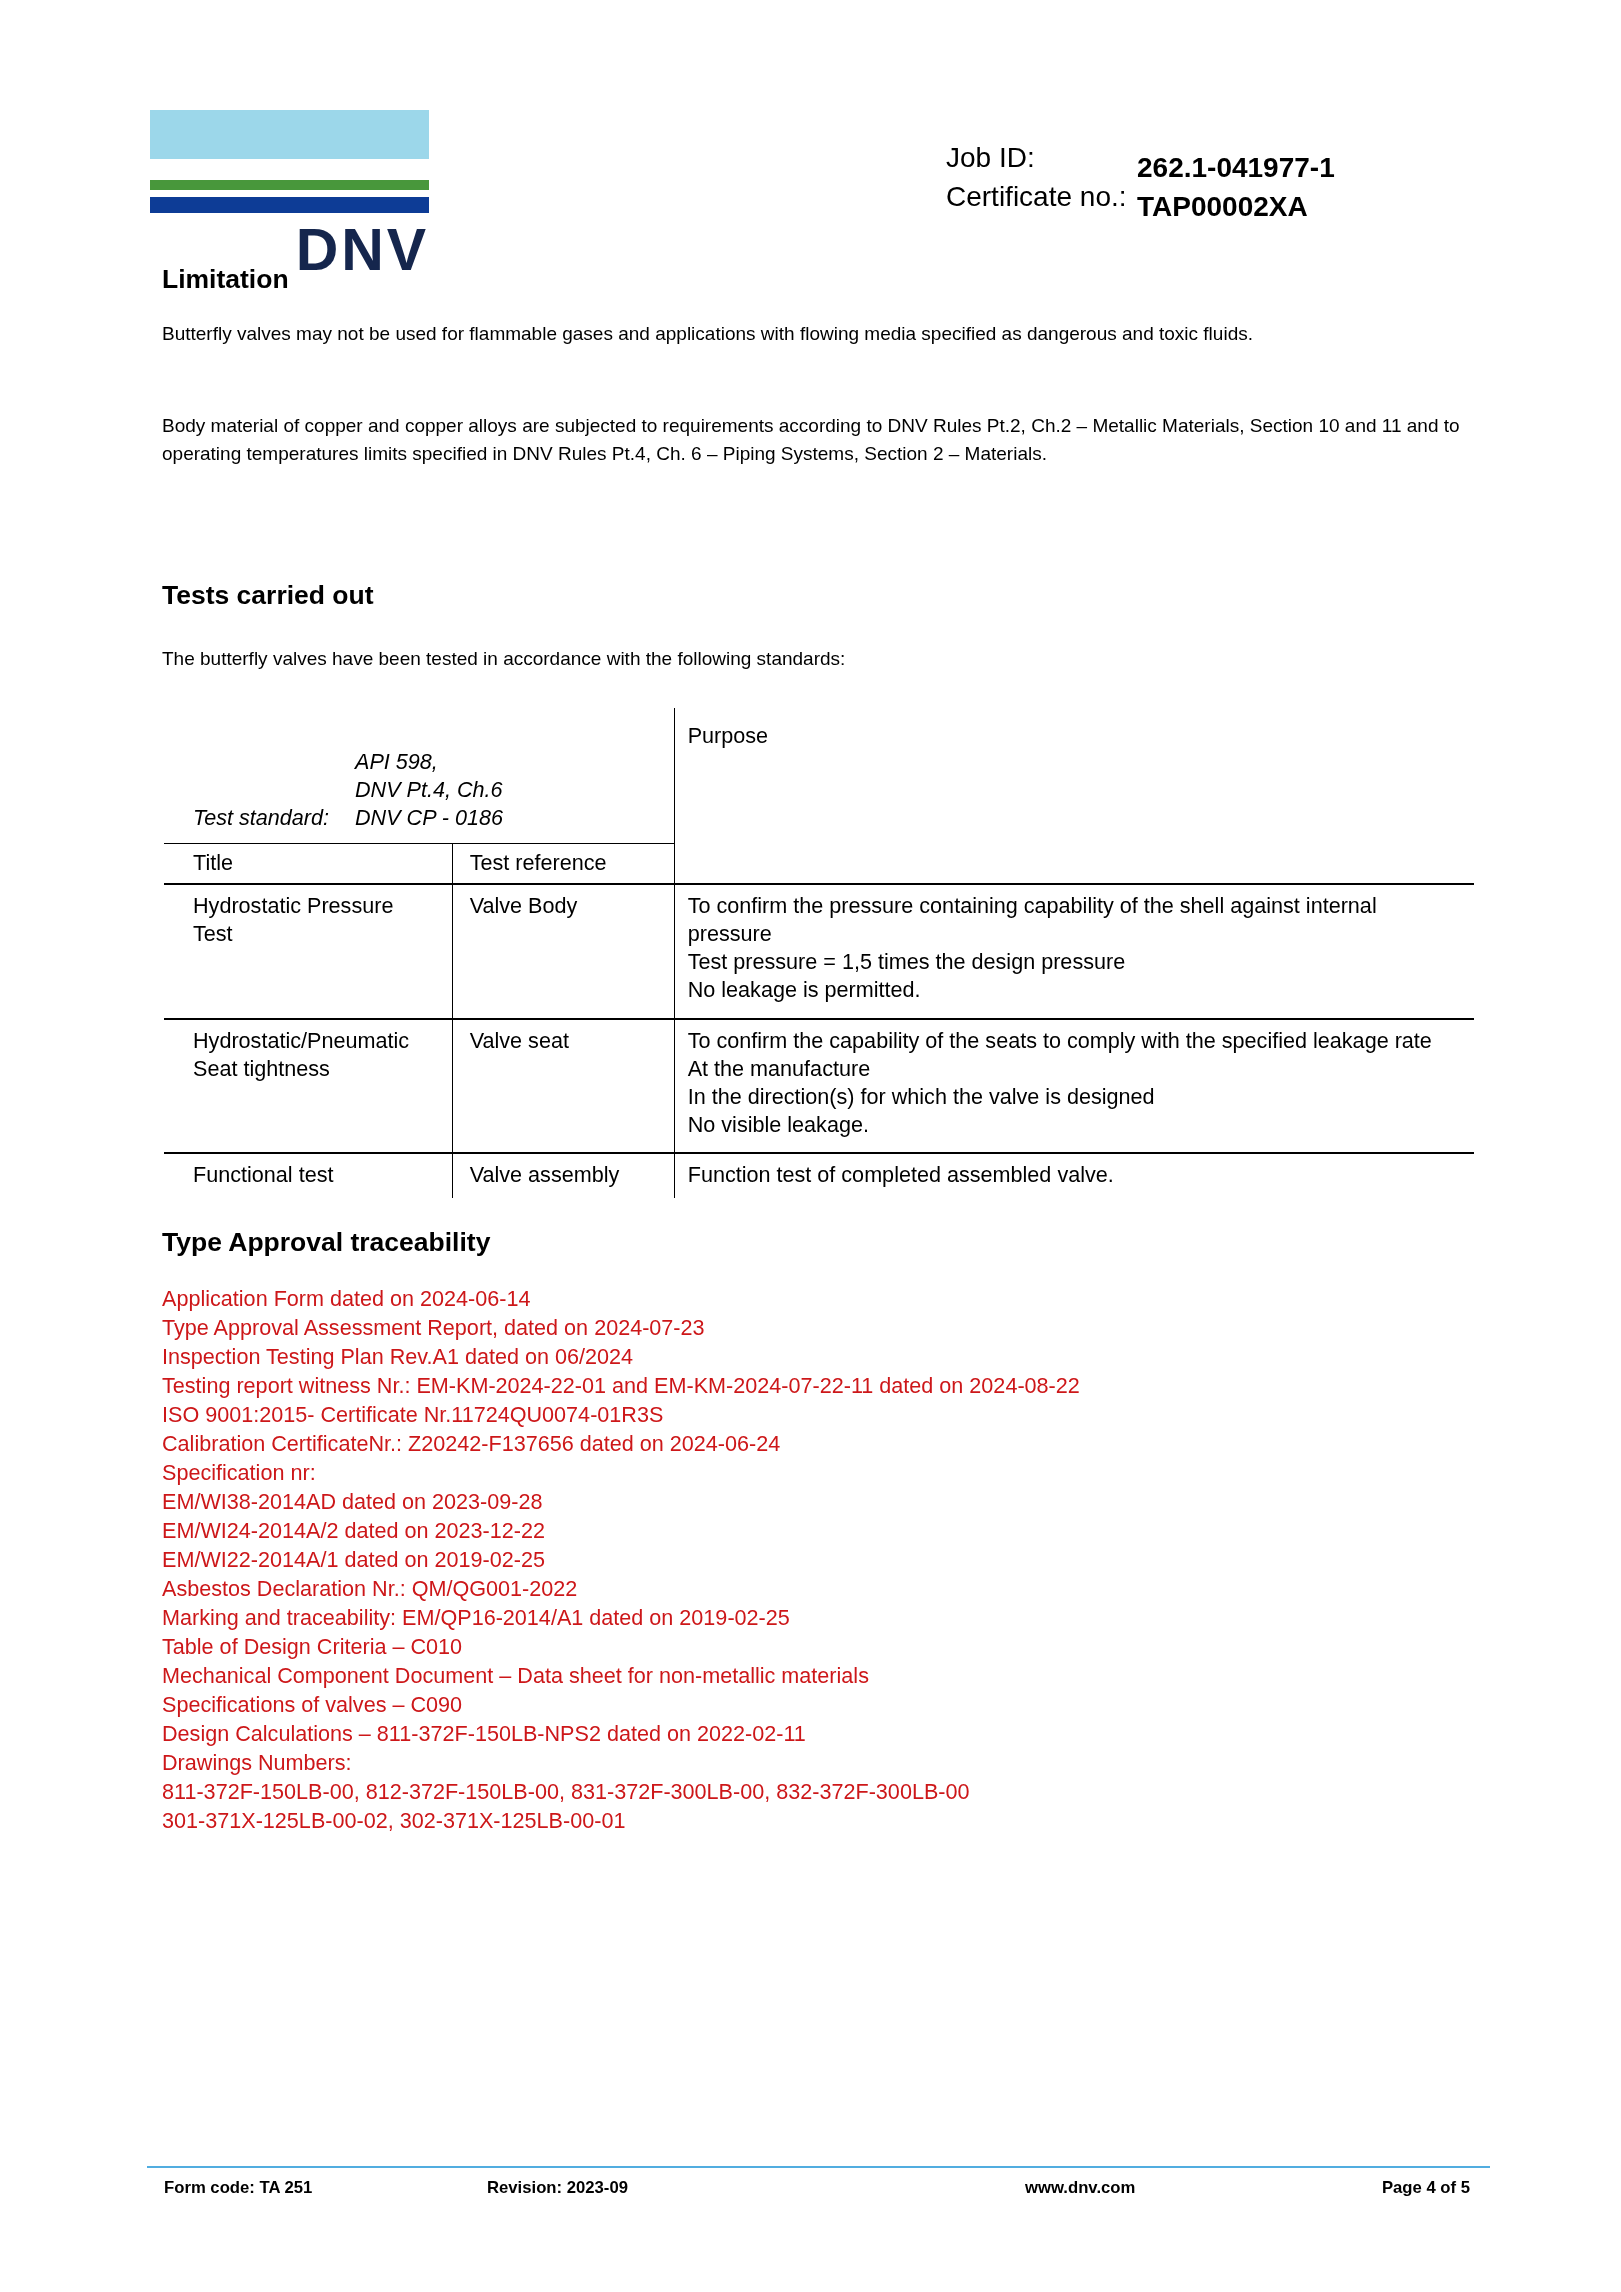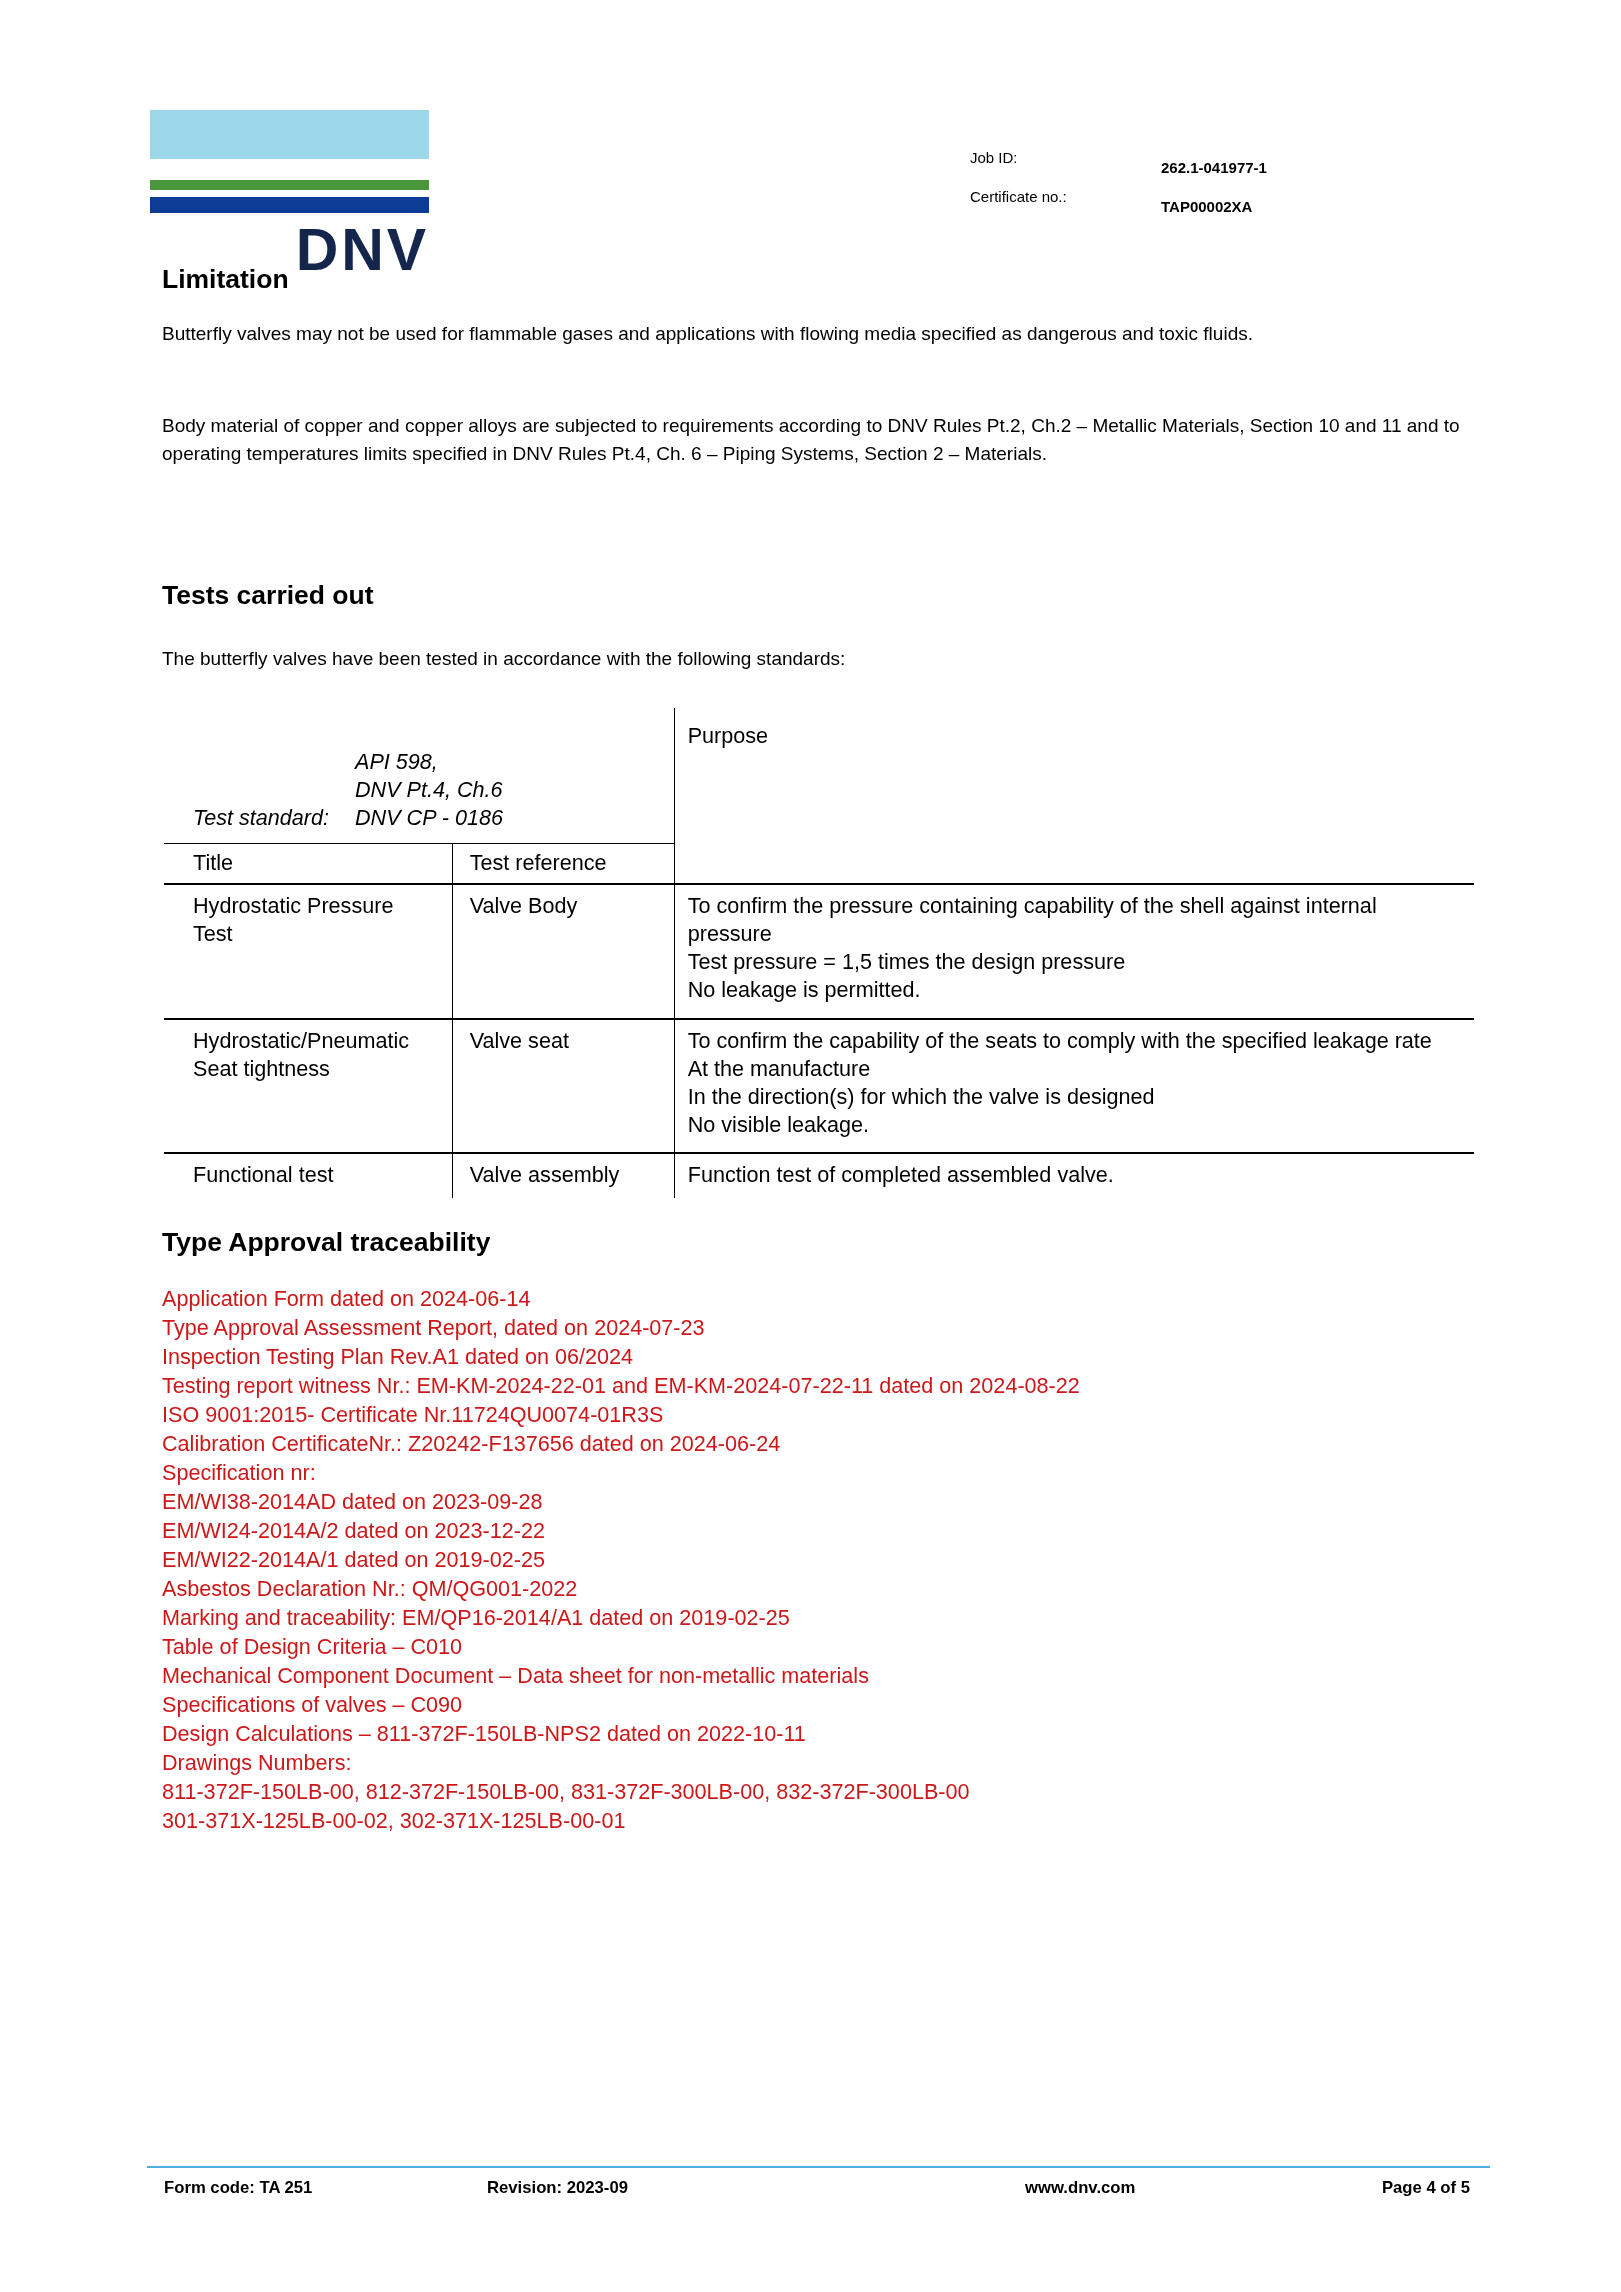--- a/index.html
+++ b/index.html
@@ -15,21 +15,21 @@
   .logo{position:absolute;left:150px;top:110px;width:279px;}
   .logo-band{width:279px;height:49px;background:var(--logo-light-blue);}
   .logo-green{width:279px;height:10.8px;background:var(--logo-green);margin-top:20.6px;}
   .logo-blue{width:279px;height:15.7px;background:var(--logo-dark-blue);margin-top:6.9px;}
   .logo-text{
     margin-top:7.8px;text-align:right;
     font-size:59px;font-weight:600;letter-spacing:2.9px;
     color:var(--logo-navy);line-height:1;
   }
   
-  .jobinfo{position:absolute;left:970px;top:143px;font-size:15px;line-height:29px;}
+  .jobinfo{position:absolute;left:946px;top:143px;font-size:28px;line-height:29px;}
   .jobinfo-row{display:flex;}
   .jobinfo-label{width:191px;}
   .jobinfo-value{font-weight:700;margin-top:10px;}
   
   .h1{position:absolute;left:162px;font-size:26.5px;font-weight:700;}
   .para{position:absolute;left:162px;width:1306px;font-size:19px;line-height:28px;}
   
   .test-table{position:absolute;left:164px;top:708px;width:1310px;font-size:21.6px;line-height:28px;}
   .tt-head1{display:grid;grid-template-columns:510px 801px;}
   .tt-standard-cell{
@@ -149,21 +149,21 @@
       <div>Calibration CertificateNr.: Z20242-F137656 dated on 2024-06-24</div>
       <div>Specification nr:</div>
       <div>EM/WI38-2014AD dated on 2023-09-28</div>
       <div>EM/WI24-2014A/2 dated on 2023-12-22</div>
       <div>EM/WI22-2014A/1 dated on 2019-02-25</div>
       <div>Asbestos Declaration Nr.: QM/QG001-2022</div>
       <div>Marking and traceability: EM/QP16-2014/A1 dated on 2019-02-25</div>
       <div>Table of Design Criteria – C010</div>
       <div>Mechanical Component Document – Data sheet for non-metallic materials</div>
       <div>Specifications of valves – C090</div>
-      <div>Design Calculations – 811-372F-150LB-NPS2 dated on 2022-10-11</div>
+      <div>Design Calculations – 811-372F-150LB-NPS2 dated on 2022-02-11</div>
       <div>Drawings Numbers:</div>
       <div>811-372F-150LB-00, 812-372F-150LB-00, 831-372F-300LB-00, 832-372F-300LB-00</div>
       <div>301-371X-125LB-00-02, 302-371X-125LB-00-01</div>
     </div>
 
   <div class="footer-line"></div>
   <div class="footer-text f-formcode">Form code: TA 251</div>
   <div class="footer-text f-revision">Revision: 2023-09</div>
   <div class="footer-text f-web">www.dnv.com</div>
   <div class="footer-text f-page">Page 4 of 5</div>

